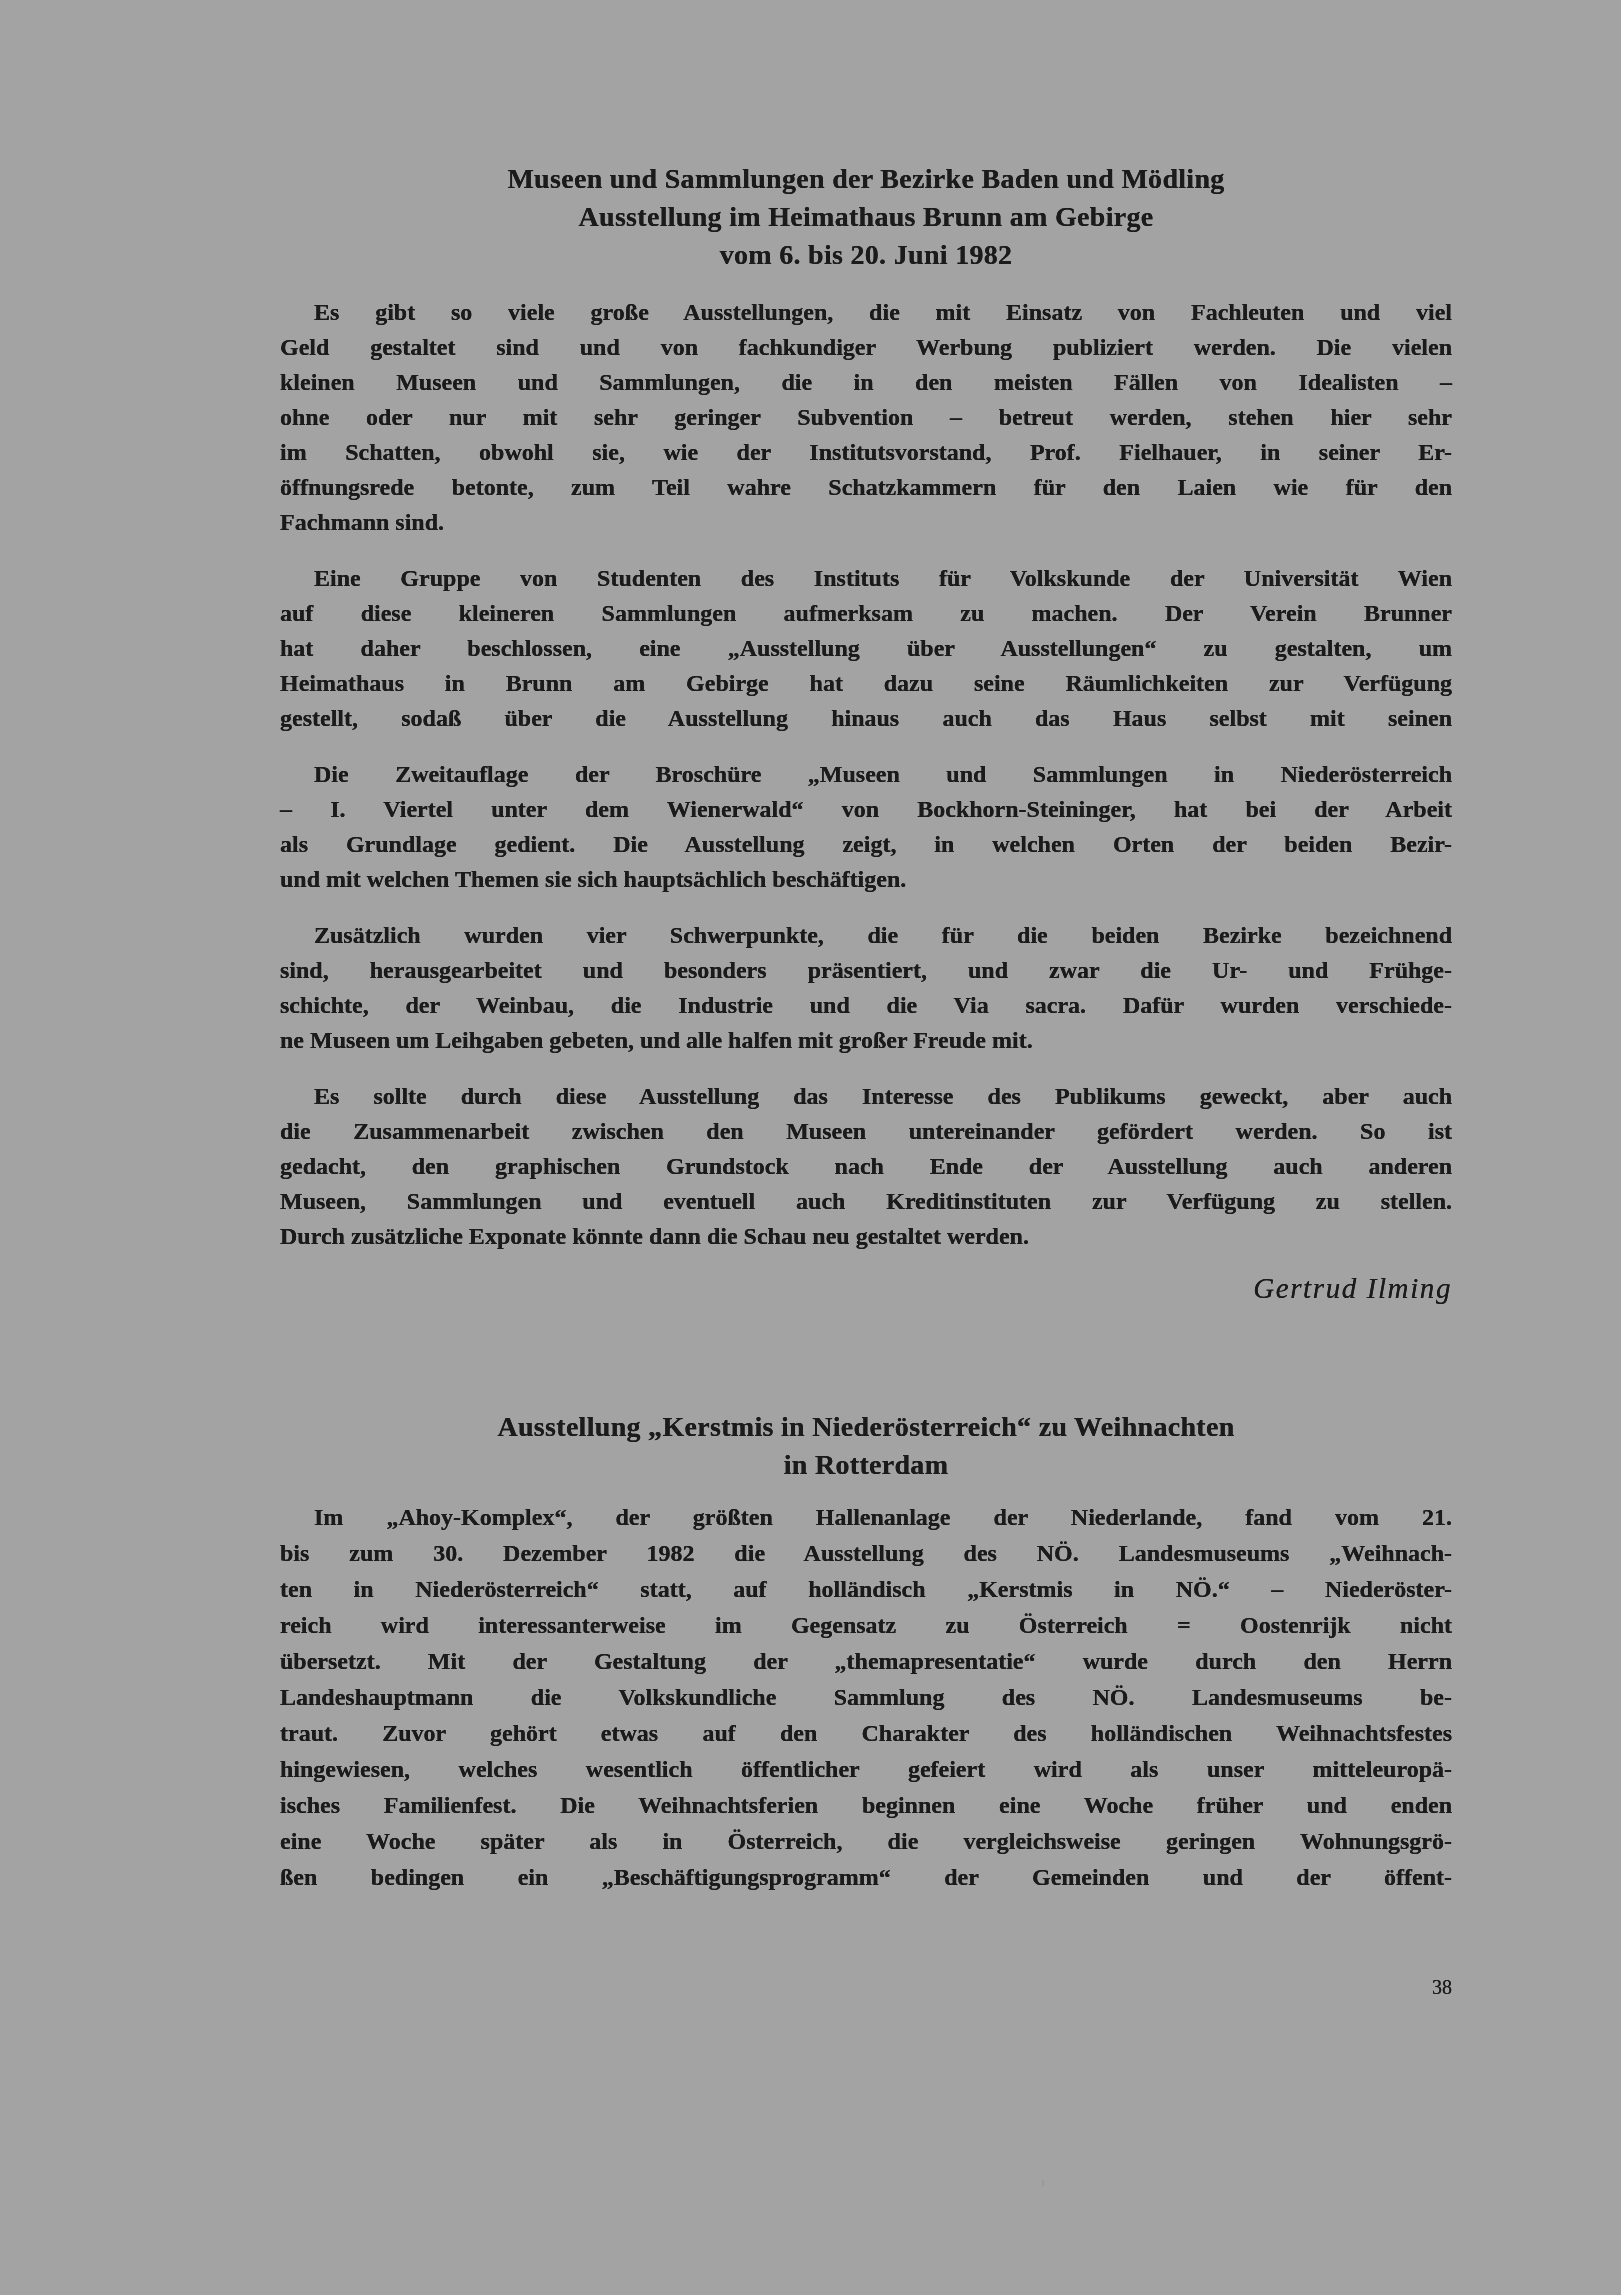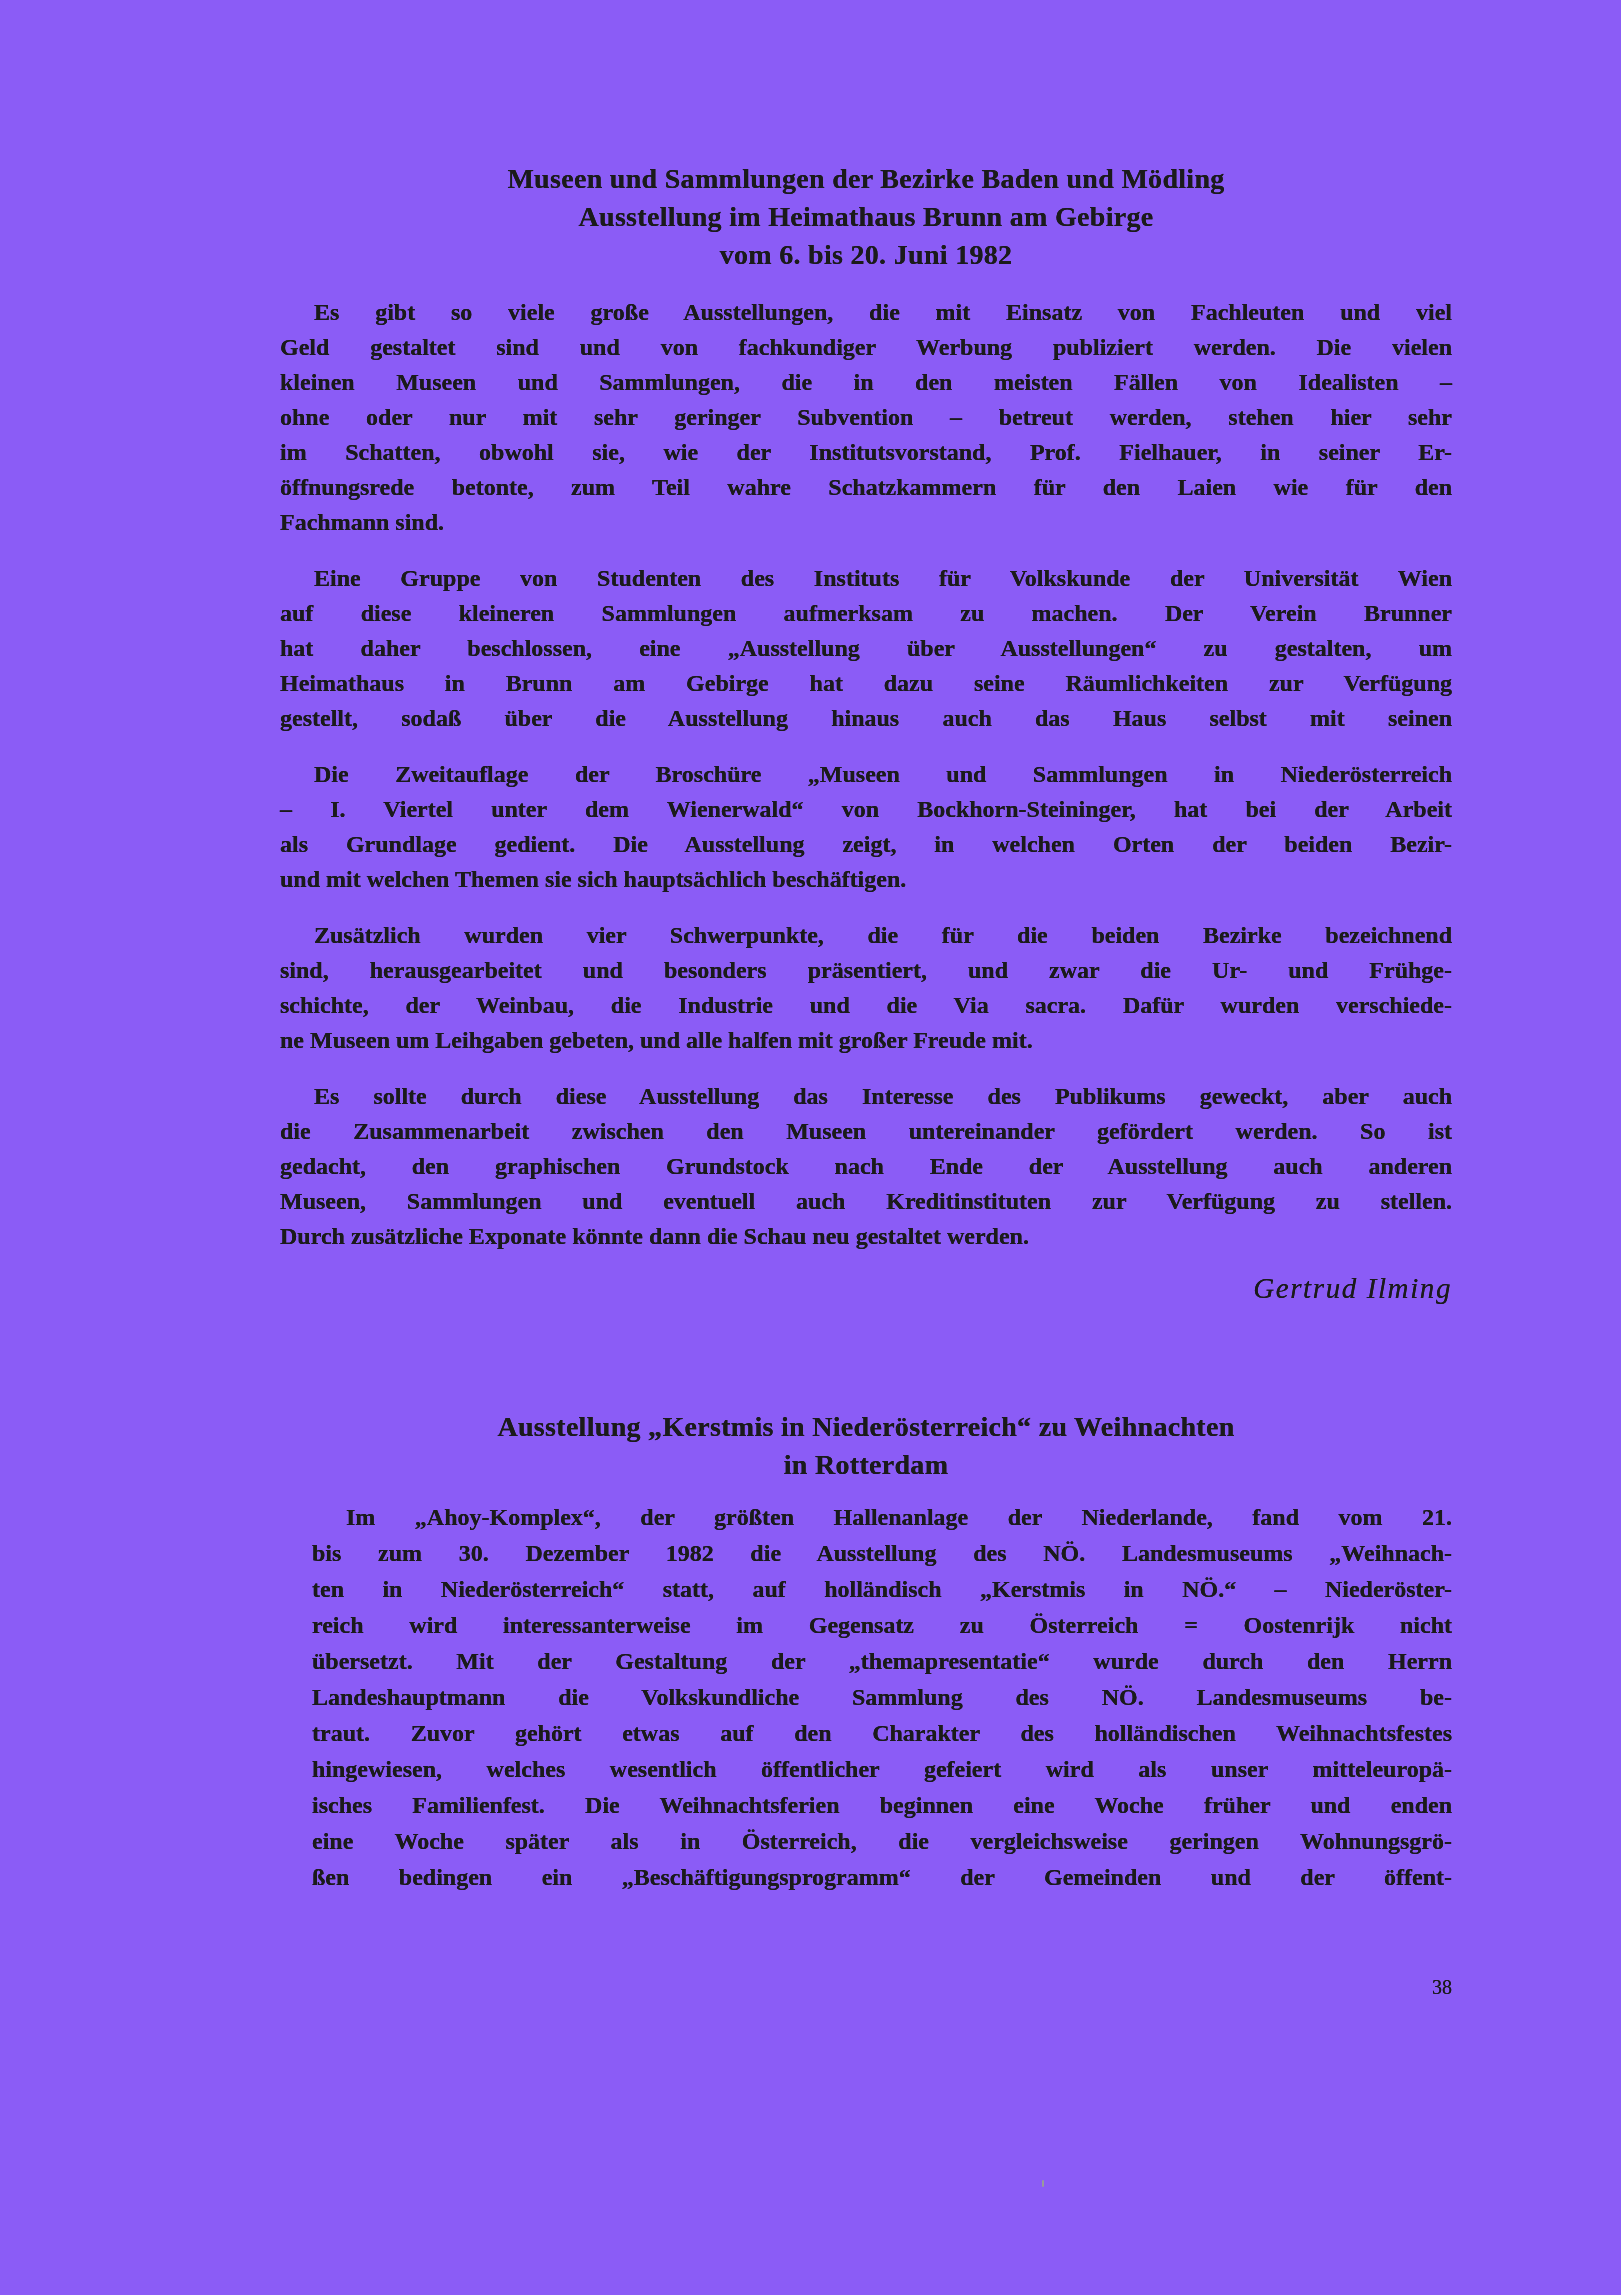--- a/index.html
+++ b/index.html
@@ -4,21 +4,21 @@
 <style>
   html, body {
     margin: 0;
     padding: 0;
     background: #ffffff;
   }
   .page {
     position: relative;
     width: 1621px;
     height: 2295px;
-    background: #8b5cf6;
+    background: #a3a3a3;
     color: #1b1b1b;
     font-family: "Liberation Serif", "DejaVu Serif", serif;
     overflow: hidden;
     text-shadow: 0 0 0.3px currentColor; 
   }
   .content {
     position: absolute;
     left: 280px;
     top: 0;
     width: 1172px;
@@ -31,21 +31,21 @@
     letter-spacing: 0.3px;
   }
   .title1 { padding-top: 160px; }
   .title2 { padding-top: 102px; }
   .para {
     font-size: 24px;
     margin-top: 21px;
     font-weight: bold;
   }
   .body1 .para { line-height: 35px; }
-  .body2 .para { line-height: 36px; margin-top: 14.6px; margin-left: 32px; }
+  .body2 .para { line-height: 36px; margin-top: 14.6px; }
   .line {
     text-align: justify;
     text-align-last: justify;
   }
   .line.first { text-indent: 34px; }
   .line.last  { text-align-last: left; }
   .signature {
     margin-top: 16px;
     text-align: right;
     font-size: 29px;

